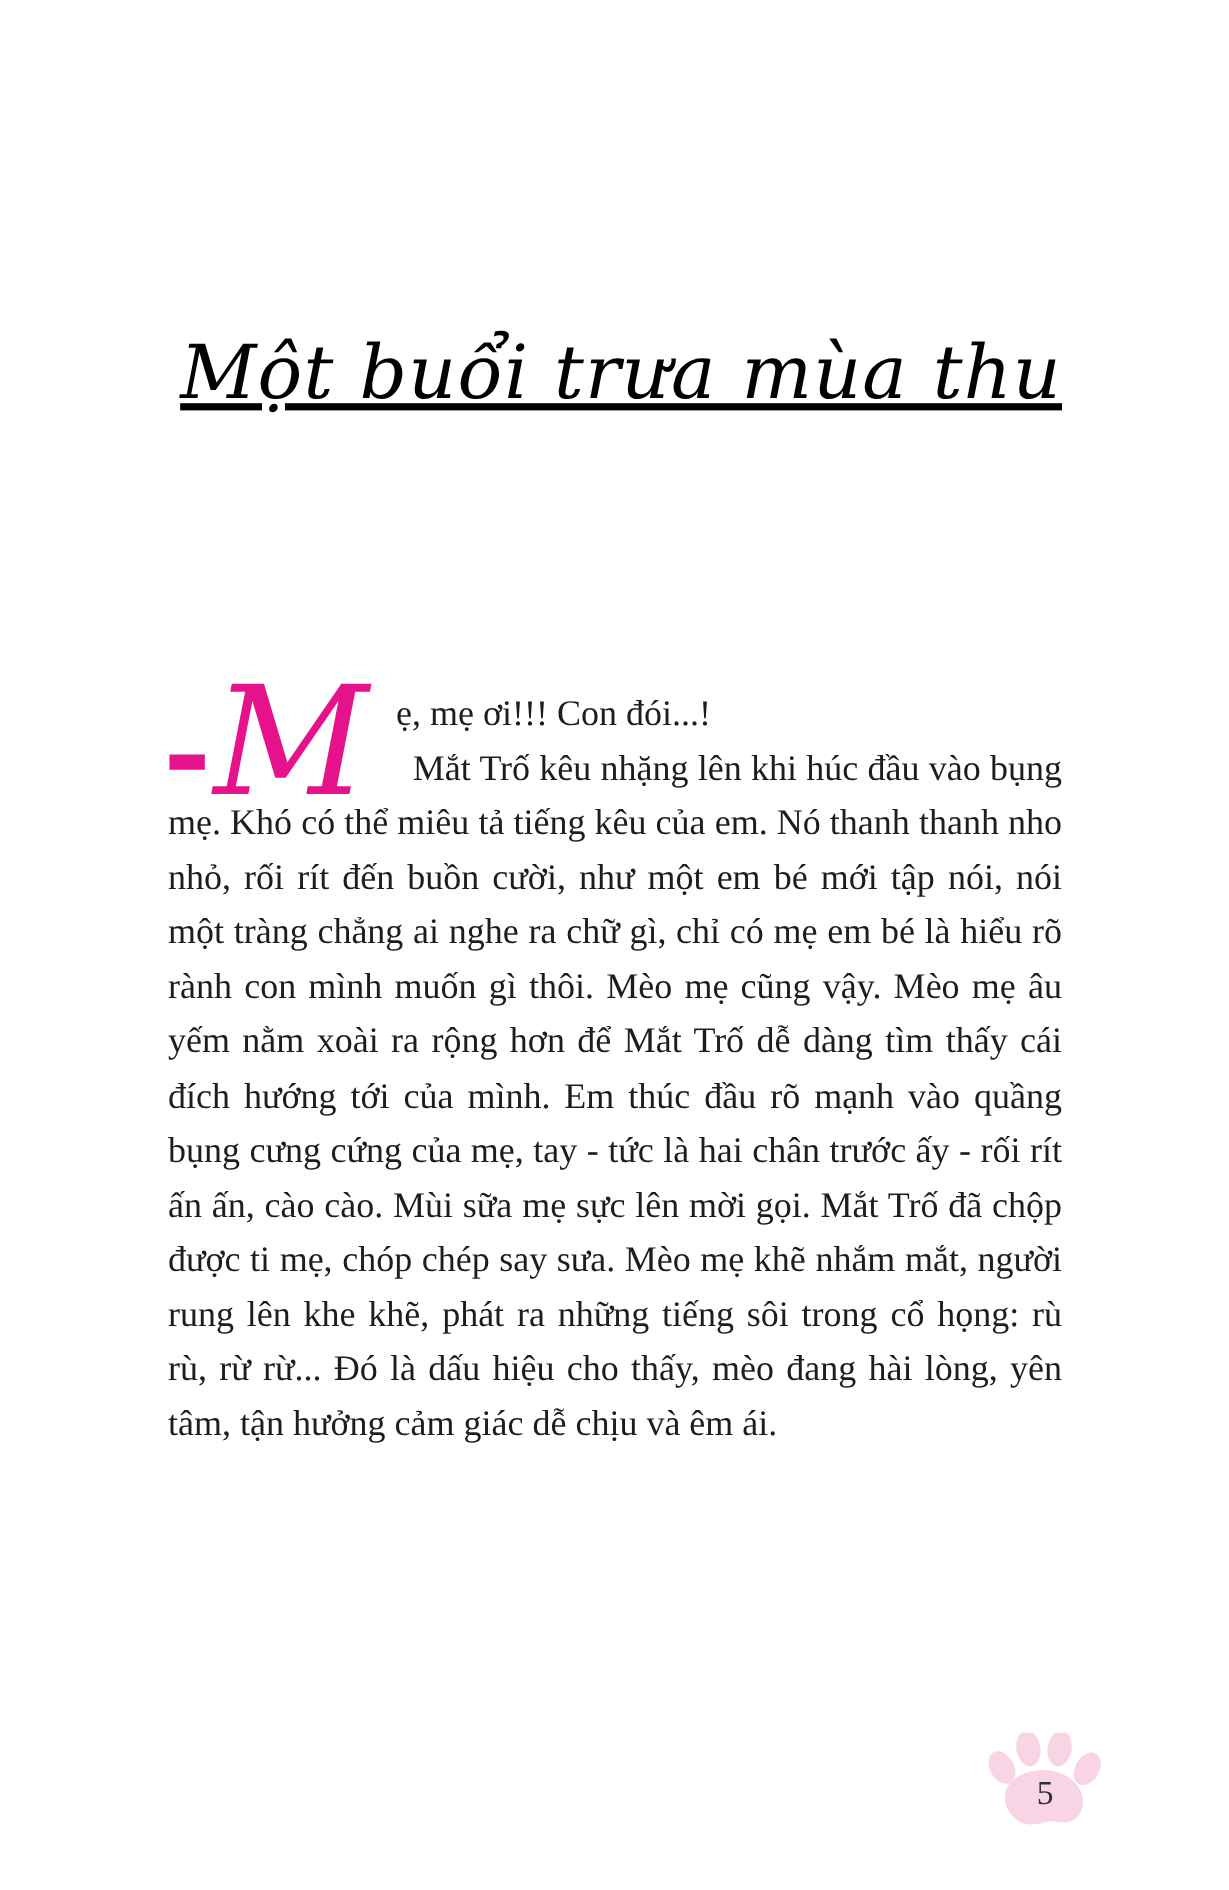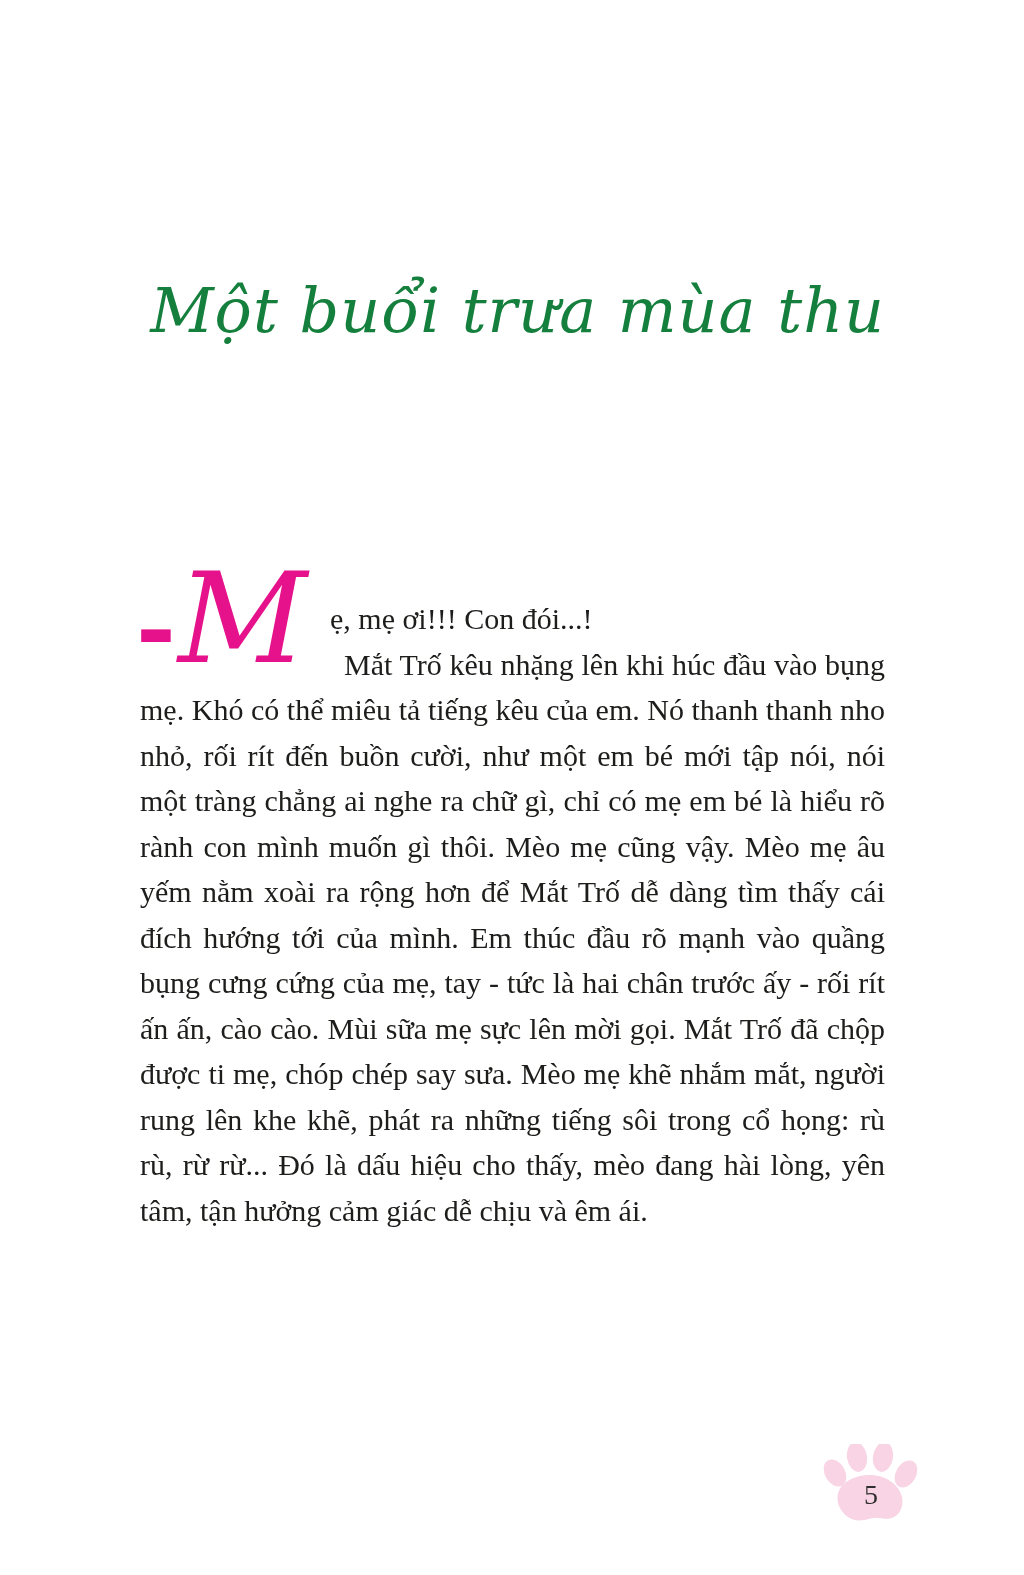--- a/index.html
+++ b/index.html
@@ -13,27 +13,28 @@
     font-family: "Liberation Serif", "DejaVu Serif", serif;
   }
 
   
   .chapter-title {
     position: absolute;
     top: 272px;
     right: 139px;
     left: 140px;
     text-align: right;
-    color: #15803d;
+    color: #000000;
     font-family: "DejaVu Serif", serif;
     font-style: italic;
     font-size: 62px;
     line-height: 78px;
     letter-spacing: 1px;
     white-space: nowrap;
+    text-decoration: underline;
   }
 
   
   .body-block {
     position: absolute;
     left: 140px;
     top: 572px;
     width: 745px;
     color: #1d1d1b;
     font-size: 30px;
@@ -63,21 +64,20 @@
     color: #e6128c;
     font-family: "DejaVu Serif", serif;
     font-style: italic;
     font-size: 126px;
     line-height: 1;
   }
 
   .dialogue-line {
     text-align: left;
     white-space: nowrap;
-    margin-top: 24px;
   }
 
   .para {
     text-align: justify;
   }
   .para-first { text-indent: 14px; }
   .para-indent {
     text-indent: 45px;
     margin-top: 7px;
   }

